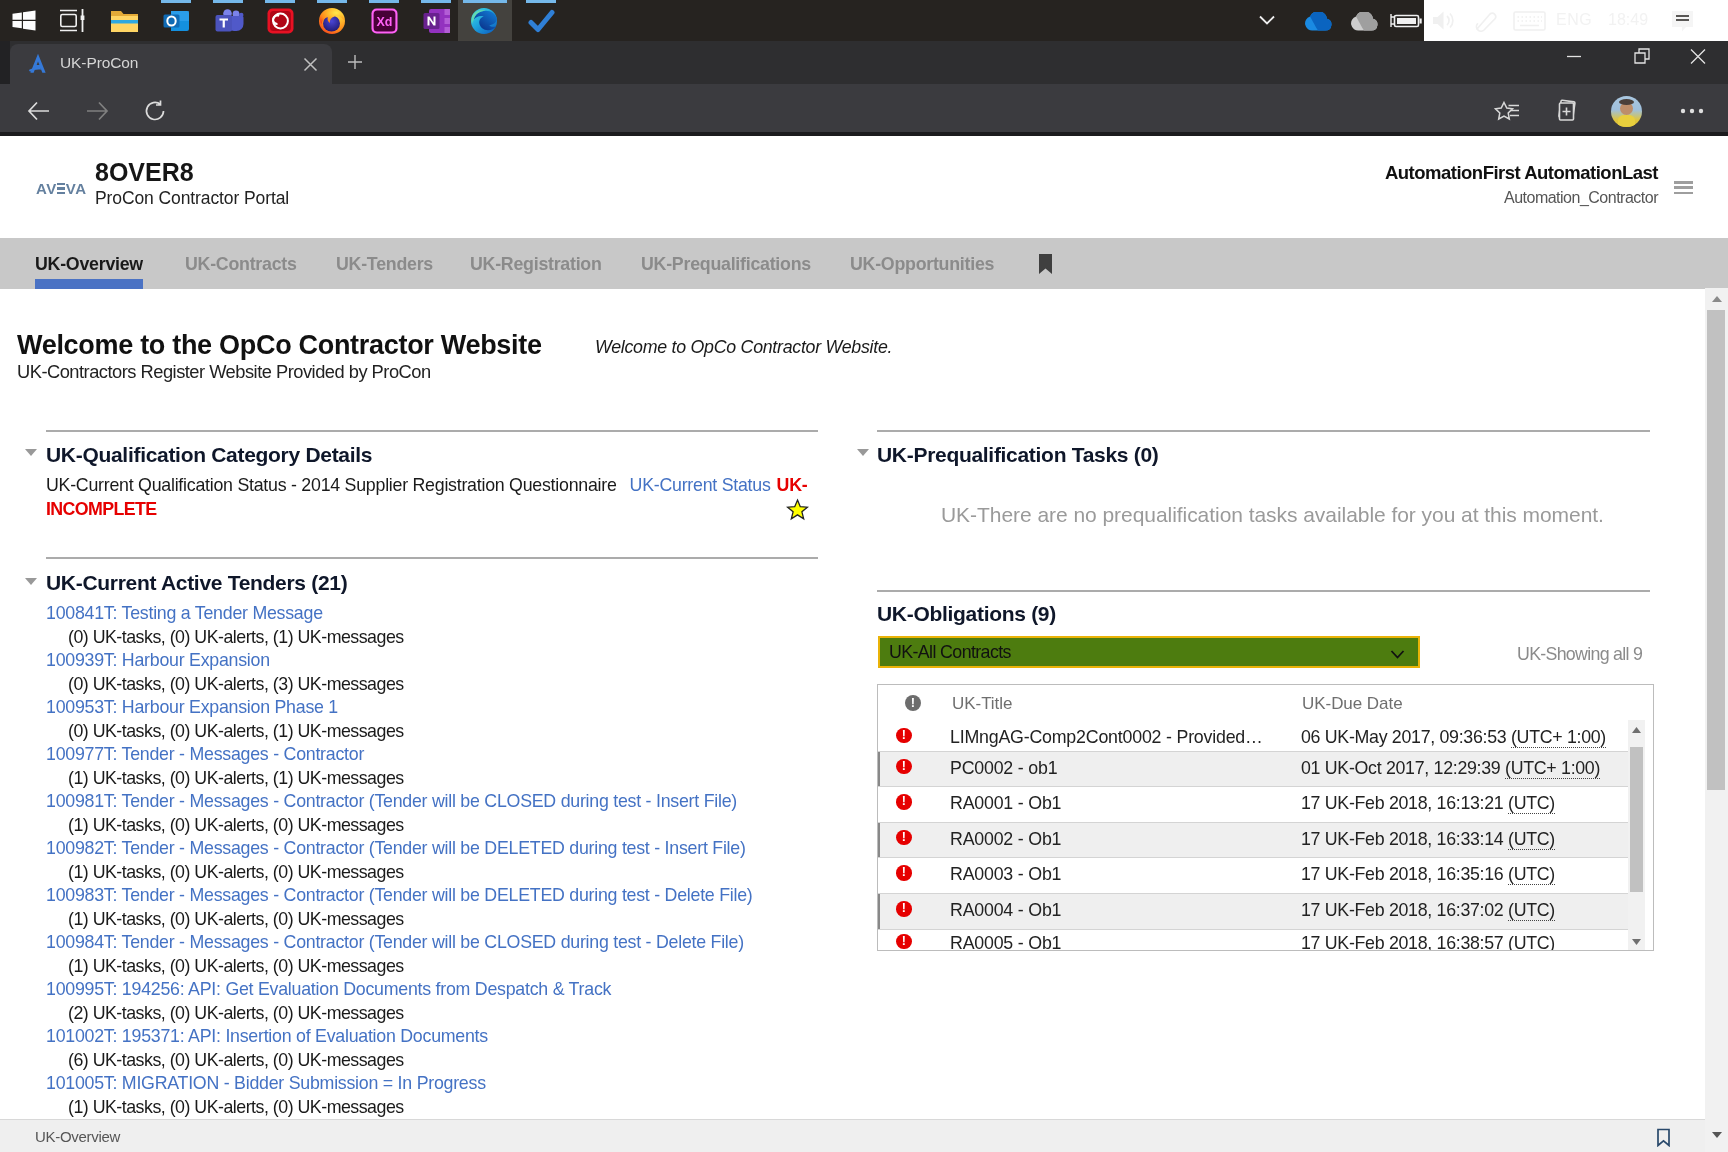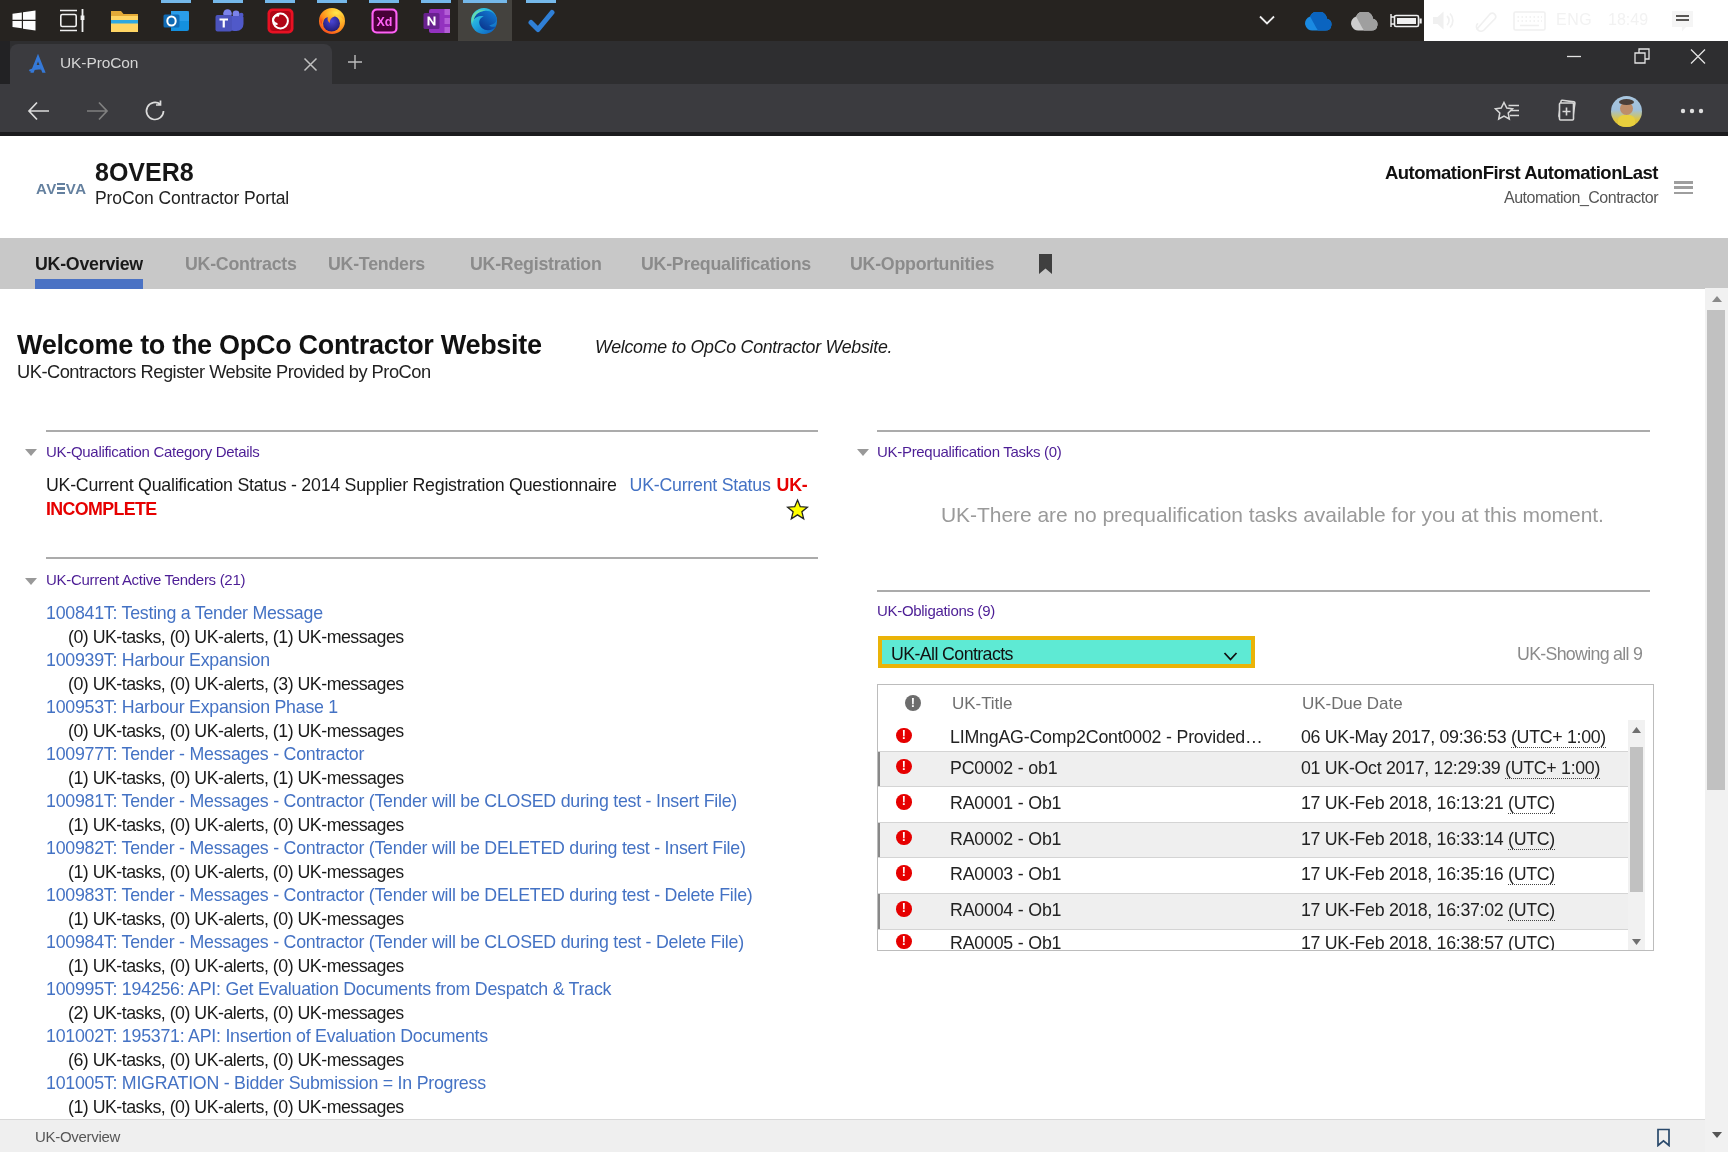--- a/index.html
+++ b/index.html
@@ -35,21 +35,21 @@
 
   
   #navbar { left:0; top:238px; width:1728px; height:51px; background:#c8c8c8; }
   .navit { position:absolute; top:18px; font-size:17.8px; font-weight:bold; color:#8b8b8b; letter-spacing:-0.25px; line-height:1; }
   #nav-active { color:#191919; }
   #navuline { position:absolute; left:35px; top:41px; width:108px; height:10px; background:#4a72c4; }
 
   
   .hr { position:absolute; height:2px; background:#ababab; }
   .tri { position:absolute; width:0; height:0; border-left:6px solid transparent; border-right:6px solid transparent; border-top:7px solid #999; }
-  .sechead { position:absolute; font-size:15px; font-weight:normal; color:#4c1d95; letter-spacing:-0.3px; line-height:1; }
+  .sechead { position:absolute; font-size:21px; font-weight:bold; color:#0f172a; letter-spacing:-0.3px; line-height:1; }
   .b18 { position:absolute; font-size:17.8px; color:#1a1a1a; letter-spacing:-0.25px; line-height:1; white-space:nowrap; }
   a.lnk { color:#4472c4; text-decoration:none; }
 
   
   #tenders { position:absolute; left:46px; top:602px; width:790px; }
   #tenders .l1 { font-size:17.8px; color:#4472c4; white-space:nowrap; letter-spacing:-0.25px; height:23.5px; line-height:23.5px;}
   #tenders .l2 { font-size:17.8px; color:#1a1a1a; padding-left:22px; white-space:nowrap; letter-spacing:-0.5px; height:23.5px; line-height:23.5px;}
 
   
   #obtable { position:absolute; left:877px; top:684px; width:777px; height:267px; border:1px solid #bcbcbc; background:#fff; overflow:hidden; }
@@ -271,21 +271,21 @@
 <div id="hrole">Automation_Contractor</div>
 <div id="hmenu">
     <div></div>
     <div></div>
     <div></div>
   </div>
 
 <div class="abs" id="navbar">
   <span class="navit" id="nav-active" style="left:35px">UK-Overview</span>
   <span class="navit" style="left:185px">UK-Contracts</span>
-  <span class="navit" style="left:328px">UK-Tenders</span>
+  <span class="navit" style="left:336px">UK-Tenders</span>
   <span class="navit" style="left:470px">UK-Registration</span>
   <span class="navit" style="left:641px">UK-Prequalifications</span>
   <span class="navit" style="left:850px">UK-Opportunities</span>
   <svg style="position:absolute;left:1037px;top:15px;" width="17" height="22" viewBox="0 0 17 22">
       <path d="M2 1 H15 V21 L8.5 15.5 L2 21 Z" fill="#3f3f3f"></path>
     </svg>
   <div id="navuline"></div>
 </div>
 
 <div class="abs" style="left:17px; top:332px; font-size:27px; font-weight:bold; color:#111; letter-spacing:-0.3px; line-height:1;">Welcome to the OpCo Contractor Website</div>
@@ -329,21 +329,21 @@
     <div class="l2">(1) UK-tasks, (0) UK-alerts, (0) UK-messages</div>
   </div>
 
 <div class="hr" style="left:877px; top:430px; width:773px;"></div>
 <div class="tri" style="left:857px; top:449px;"></div>
 <div class="sechead" style="left:877px; top:444px;">UK-Prequalification Tasks (0)</div>
 <div class="abs" style="left:941px; top:504px; font-size:21px; color:#9a9a9a; letter-spacing:-0.05px; line-height:1; white-space:nowrap;">UK-There are no prequalification tasks available for you at this moment.</div>
 
 <div class="hr" style="left:877px; top:590px; width:773px;"></div>
 <div class="sechead" style="left:877px; top:603px;">UK-Obligations (9)</div>
-<div class="abs" style="left:878px; top:636px; width:377px; height:32px; background:#5eead4; border:4px solid #eab308;">
+<div class="abs" style="left:878px; top:636px; width:542px; height:32px; background:#4d7c0f; border:2px solid #eab308;">
   <span style="position:absolute; left:9px; top:6px; font-size:17.8px; color:#111; letter-spacing:-0.6px; line-height:1;">UK-All Contracts</span>
   <svg style="position:absolute; right:13px; top:10px;" width="15" height="12" viewBox="0 0 15 12">
       <path d="M1.5 3 L7.5 9.5 L13.5 3" fill="none" stroke="#111" stroke-width="1.8"></path>
     </svg>
 </div>
 <div class="abs" style="left:1517px; top:646px; font-size:17.8px; color:#8b8b8b; letter-spacing:-0.7px; line-height:1;">UK-Showing all 9</div>
 
 <div id="obtable">
     <div style="position:absolute;left:0;top:0;width:750px;height:35px;">
   <div style="position:absolute;left:27px;top:10px;width:16px;height:16px;border-radius:50%;background:#6d6d6d;color:#fff;font-size:13px;font-weight:bold;text-align:center;line-height:16px;">!</div>

